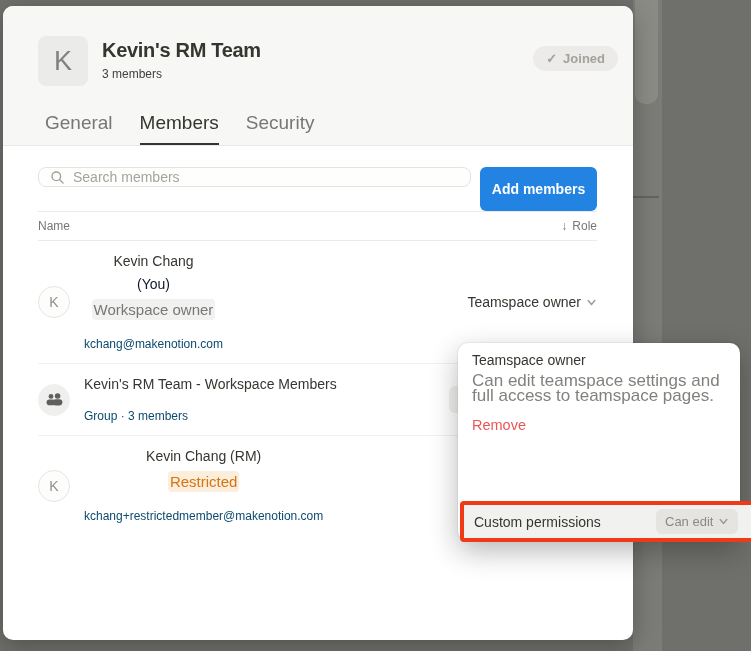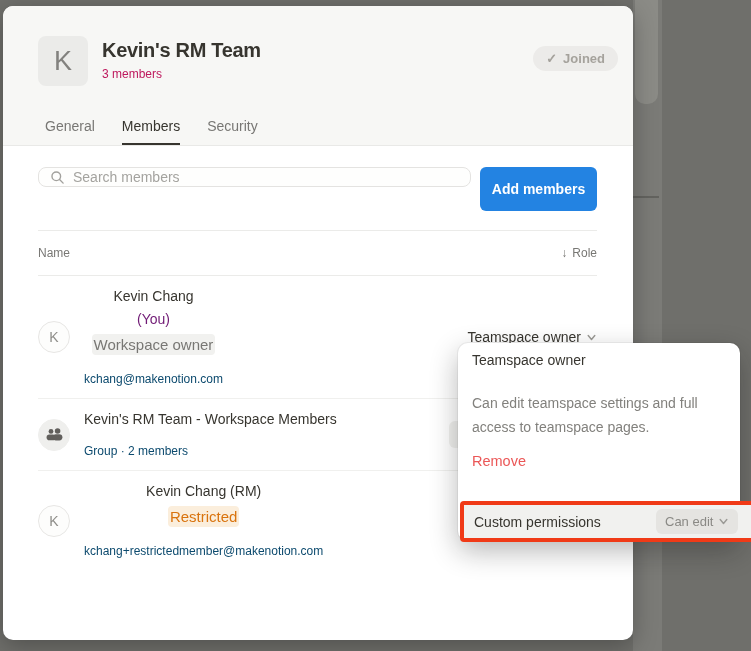--- a/index.html
+++ b/index.html
@@ -23,63 +23,63 @@
     background:#fff; border-radius:10px; overflow:hidden;
     box-shadow:0 6px 24px rgba(0,0,0,.28);
   }
   .mheader { position:relative; height:140px; background:#f7f7f5; border-bottom:1px solid #e9e9e7; }
   .mheader-main { display:flex; align-items:flex-start; gap:14px; padding:30px 0 0 35px; }
   .team-avatar {
     width:50px; height:50px; border-radius:8px; background:#ebebe9;
     color:#82817e; font-size:27px; display:flex; align-items:center; justify-content:center;
   }
   .team-title { font-size:20px; font-weight:700; letter-spacing:-.3px; color:#37352f; margin-top:3px; }
-  .team-subtitle { font-size:12px; color:#be185d; margin-top:5px; }
+  .team-subtitle { font-size:12px; color:#404040; margin-top:5px; }
   .joined-badge {
     position:absolute; top:40px; right:15px;
     background:#ecebe9; color:#a5a29c; font-size:13px; font-weight:600;
     padding:5px 13px; border-radius:999px; display:flex; align-items:center; gap:6px;
     border:none; font-family:inherit; cursor:default;
   }
   .tabs { position:absolute; left:42px; bottom:0; display:flex; gap:27px; }
-  .tab { font-size:14px; color:#787774; padding-bottom:9px; border-bottom:2px solid transparent; cursor:default; background:none; border-top:none; border-left:none; border-right:none; font-family:inherit; }
+  .tab { font-size:19px; color:#787774; padding-bottom:9px; border-bottom:2px solid transparent; cursor:default; background:none; border-top:none; border-left:none; border-right:none; font-family:inherit; }
   .tab.active { color:#37352f; font-weight:500; border-bottom:2px solid #37352f; }
 
   .mbody { padding:21px 36px 0 35px; }
   .toolbar { display:flex; gap:9px; }
   .search {
     flex:1; height:20px; border:1px solid #e4e3e1; border-radius:8px; background:#fefefd;
     display:flex; align-items:center; gap:8px; padding:0 6px 0 11px;
   }
   .search input { flex:1; border:none; outline:none; background:transparent; font-size:14px; font-family:inherit; color:#37352f; }
   .search input::placeholder { color:#a4a39f; }
   .add-btn {
     width:117px; height:44px; border:none; border-radius:6px;
     background:#2383e2; color:#fff; font-size:14px; font-weight:600; font-family:inherit;
   }
 
   .table-head {
-    margin-top:19px; height:46px;
+    height:30px;
     border-top:1px solid #ebebe9; border-bottom:1px solid #ebebe9;
     display:flex; justify-content:space-between; align-items:center;
     font-size:12px; color:#787774;
   }
   .role-head { display:flex; align-items:center; gap:5px; }
 
   .member-row { display:flex; align-items:center; padding:12px 0; border-bottom:1px solid #f0f0ee; }
   .member-row.last { border-bottom:none; }
   .m-avatar {
     width:32px; height:32px; border-radius:50%; flex:0 0 32px;
     background:#fdfdfc; border:1px solid #e7e6e4; color:#8f8e8a; font-size:14px;
     display:flex; align-items:center; justify-content:center;
   }
   .m-avatar.group { background:#efefed; border:1px solid #efefed; }
   .m-info { margin-left:14px; }
   .m-name-line { display:flex; align-items:center; gap:7px; font-size:14px; font-weight:500; color:#37352f;flex-direction:column; }
-  .m-suffix { color:#701a75; font-weight:400; }
+  .m-suffix { color:#0f172a; font-weight:400; }
   .m-badge { font-size:15px; font-weight:400; color:#787774; background:#f1f1ef; border-radius:4px; padding:2px 2px; }
   .m-badge.restricted { color:#d9730d; background:#fbeedc; font-weight:500; }
   .m-sub { font-size:12px; color:#0c4a6e; margin-top:17px; }
   .m-role { margin-left:auto; display:flex; align-items:center; gap:5px; font-size:14px; color:#37352f; background:none; border:none; font-family:inherit; }
   .role-pill {
     margin-left:auto; background:#f1f1ef; border:none; border-radius:6px;
     padding:6px 9px; font-size:13.5px; font-family:inherit;
     display:flex; align-items:center; gap:6px;text-align:center;
   }
   .role-pill .prefix { color:#82817d; }
@@ -89,21 +89,21 @@
   
   .dropdown {
     position:absolute; left:458px; top:343px; width:282px; height:198px;
     background:#fff; border-radius:10px; z-index:5;
     box-shadow:0 0 0 1px rgba(15,15,15,.05), 0 10px 28px rgba(15,15,15,.3);
     padding:8px 14px 0;
   }
   .opt { cursor:default; }
   .opt + .opt { margin-top:10px; }
   .opt-title { font-size:14px; font-weight:500; color:#37352f; line-height:19px; }
-  .opt-desc { font-size:14px; color:#82817d; line-height:24px; margin-top:21px; }
+  .opt-desc { font-size:17px; color:#82817d; line-height:15px; margin-top:3px; }
   .remove-item { margin-top:14px; font-size:14.5px; color:#eb5757; cursor:default; }
 
   .custom-row-wrap {
     position:absolute; left:2px; top:158px; width:321px; height:41px;
     border:4px solid #f03a17; border-radius:4px;
     background:#f1f1ef; display:flex; align-items:center; padding:0 6px 0 10px;
   }
   .cp-label { font-size:14px; color:#37352f; }
   .cp-pill {
     margin-left:auto; background:#e5e4e1; border:none; border-radius:6px;
@@ -197,21 +197,21 @@
               <circle cx="11.6" cy="3" r="2.8"></circle>
               <rect x="0.6" y="6.6" width="8.8" height="5.6" rx="2.8"></rect>
               <rect x="6.8" y="6.2" width="9.6" height="6.2" rx="3.1"></rect>
             </svg>
         </span>
       </div>
       <div class="m-info">
         <div class="m-name-line">
           <span>Kevin's RM Team - Workspace Members</span>
         </div>
-        <div class="m-sub">Group · 2 members</div>
+        <div class="m-sub">Group · 3 members</div>
       </div>
       <button class="role-pill">
         <span class="prefix">Custom</span>
         <span class="sep">·</span>
         <span class="value">Can edit</span>
         <span class="icon">
           <svg width="11" height="11" viewBox="0 0 10 10">
               <polyline points="2,3.2 5,6.8 8,3.2" fill="none" stroke="#9b9a96" stroke-width="1.3" stroke-linecap="round" stroke-linejoin="round"></polyline>
             </svg>
         </span>

